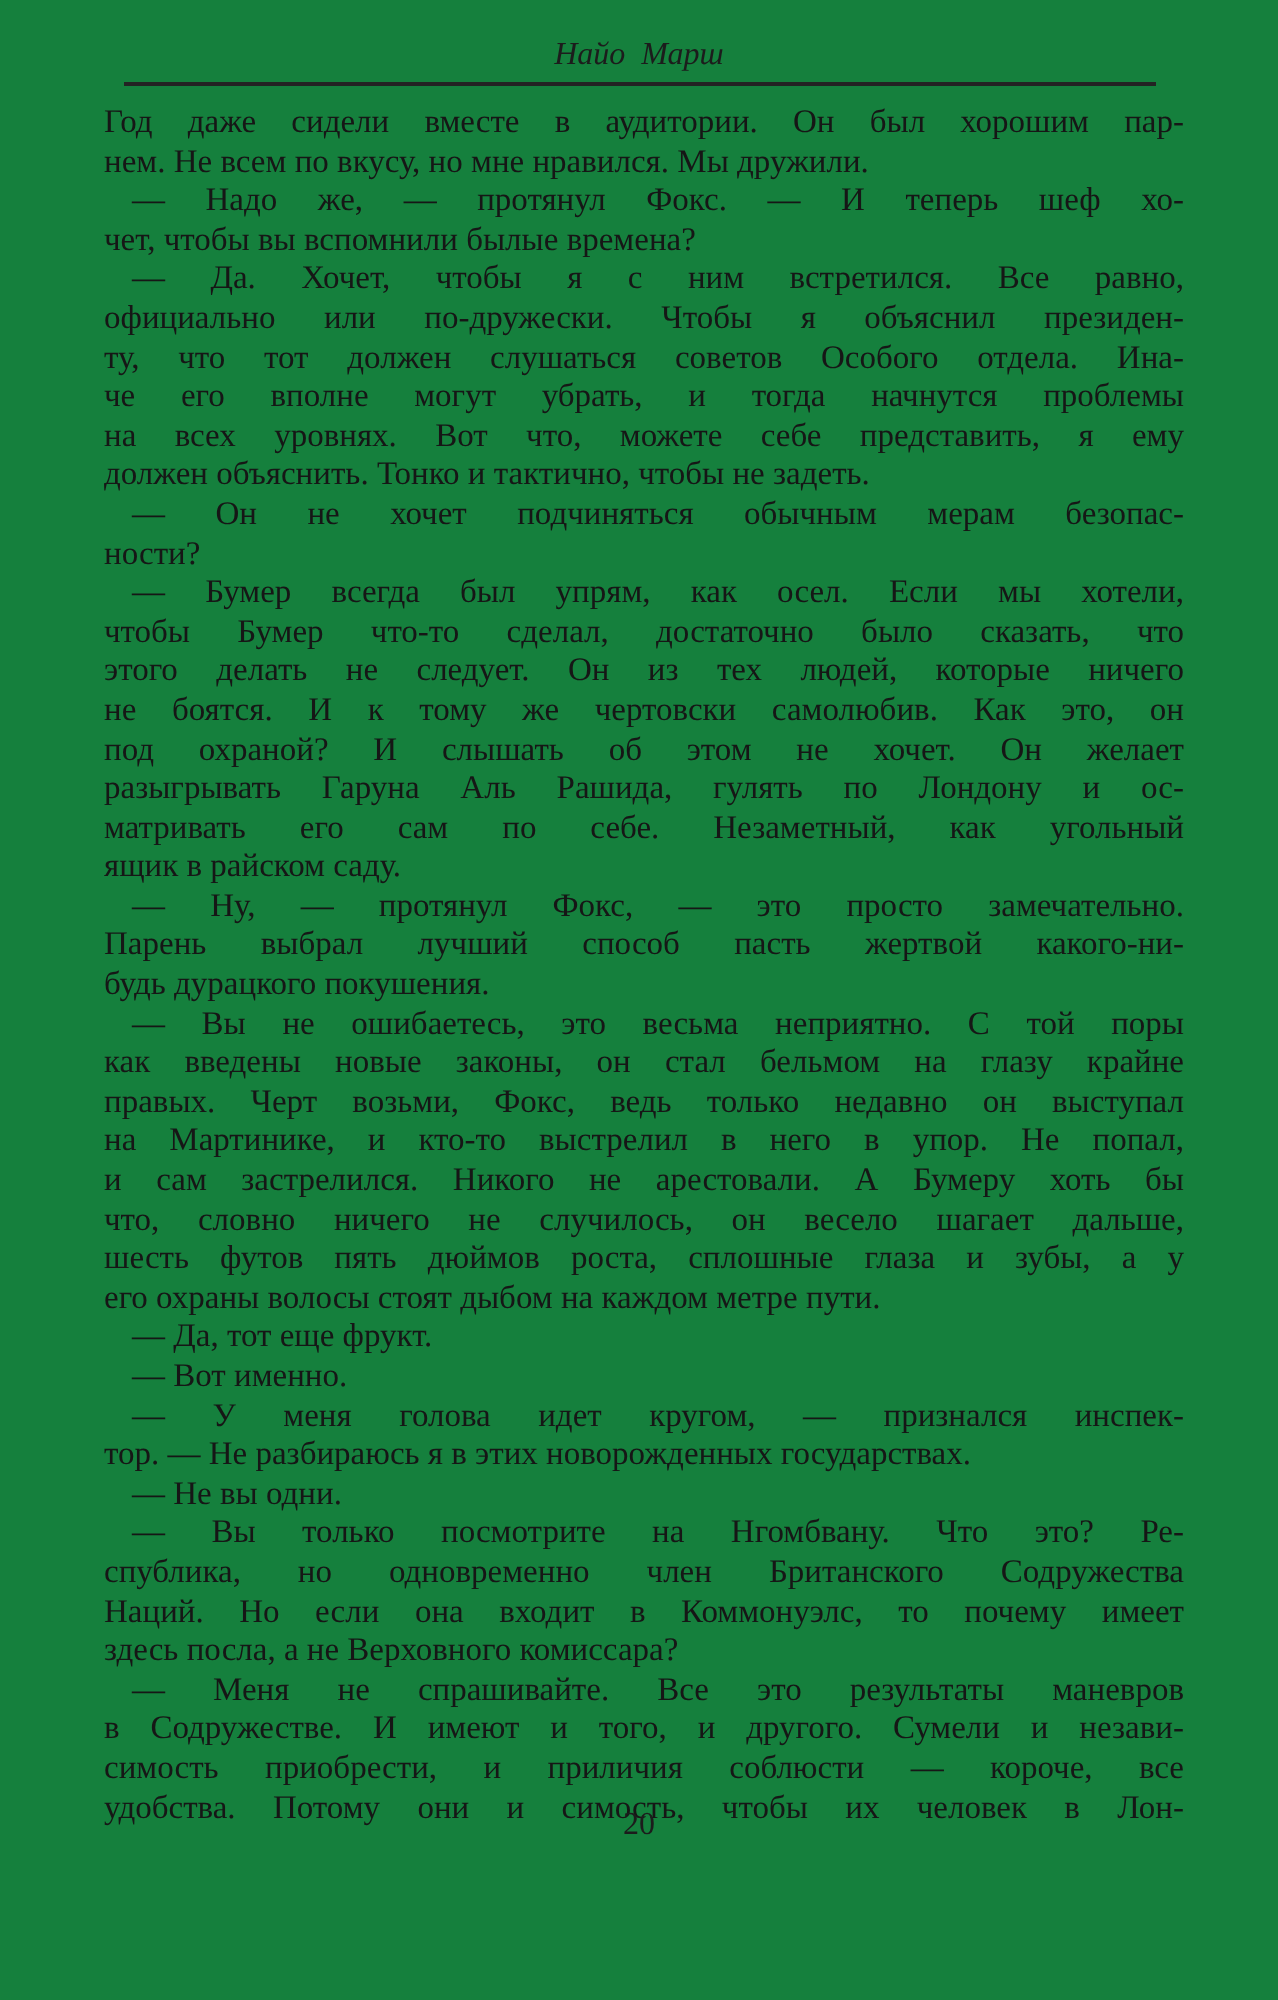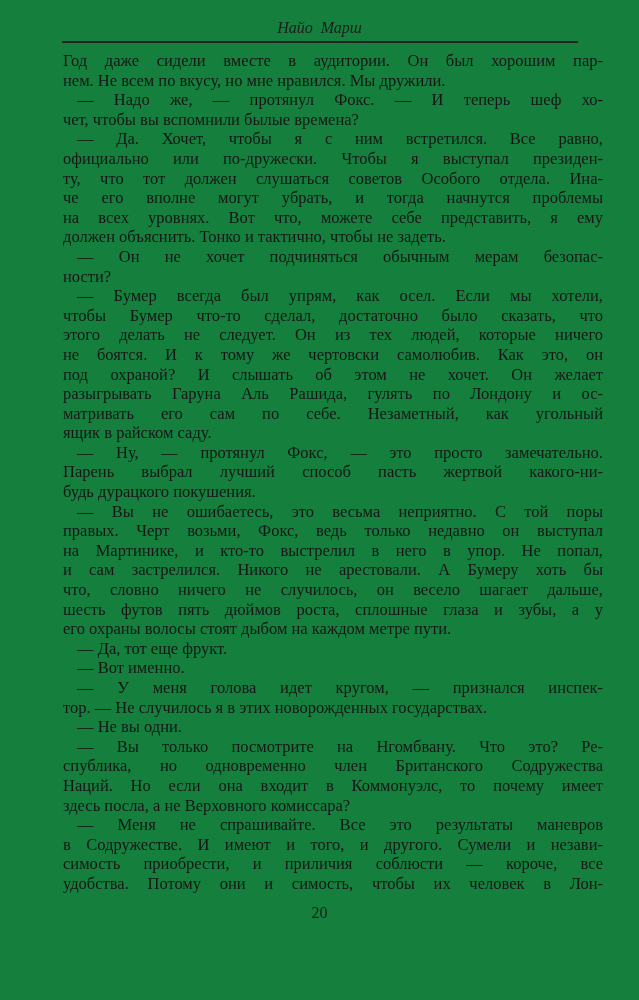--- a/index.html
+++ b/index.html
@@ -27,21 +27,20 @@
   .head-rule {
     position: absolute;
     top: 41px; left: 62px;
     width: 516px; height: 2px;
     background: #232323;
   }
   .text-block {
     position: absolute;
     top: 51px; left: 52px;
     width: 540px;
-    margin-left: 11px;
   }
   .line {
     font-size: 16.5px;
     line-height: 19.6px;
     height: 19.6px;
     overflow: hidden;
     text-align: justify;
     text-align-last: justify;
     white-space: normal;
   }
@@ -63,49 +62,50 @@
 
 <div class="page">
   <div class="running-head">Найо Марш</div>
   <div class="head-rule"></div>
   <div class="text-block">
       <div class="line">Год даже сидели вместе в аудитории. Он был хорошим пар-</div>
       <div class="line noj">нем. Не всем по вкусу, но мне нравился. Мы дружили.</div>
       <div class="line ind">— Надо же, — протянул Фокс. — И теперь шеф хо-</div>
       <div class="line noj">чет, чтобы вы вспомнили былые времена?</div>
       <div class="line ind">— Да. Хочет, чтобы я с ним встретился. Все равно,</div>
-      <div class="line">официально или по-дружески. Чтобы я выступал президен-</div>
+      <div class="line">официально или по-дружески. Чтобы я объяснил президен-</div>
       <div class="line">ту, что тот должен слушаться советов Особого отдела. Ина-</div>
       <div class="line">че его вполне могут убрать, и тогда начнутся проблемы</div>
       <div class="line">на всех уровнях. Вот что, можете себе представить, я ему</div>
       <div class="line noj">должен объяснить. Тонко и тактично, чтобы не задеть.</div>
       <div class="line ind">— Он не хочет подчиняться обычным мерам безопас-</div>
       <div class="line noj">ности?</div>
       <div class="line ind">— Бумер всегда был упрям, как осел. Если мы хотели,</div>
       <div class="line">чтобы Бумер что-то сделал, достаточно было сказать, что</div>
       <div class="line">этого делать не следует. Он из тех людей, которые ничего</div>
       <div class="line">не боятся. И к тому же чертовски самолюбив. Как это, он</div>
       <div class="line">под охраной? И слышать об этом не хочет. Он желает</div>
       <div class="line">разыгрывать Гаруна Аль Рашида, гулять по Лондону и ос-</div>
       <div class="line">матривать его сам по себе. Незаметный, как угольный</div>
       <div class="line noj">ящик в райском саду.</div>
       <div class="line ind">— Ну, — протянул Фокс, — это просто замечательно.</div>
       <div class="line">Парень выбрал лучший способ пасть жертвой какого-ни-</div>
       <div class="line noj">будь дурацкого покушения.</div>
       <div class="line ind">— Вы не ошибаетесь, это весьма неприятно. С той поры</div>
+      <div class="line">как введены новые законы, он стал бельмом на глазу крайне</div>
       <div class="line">правых. Черт возьми, Фокс, ведь только недавно он выступал</div>
       <div class="line">на Мартинике, и кто-то выстрелил в него в упор. Не попал,</div>
       <div class="line">и сам застрелился. Никого не арестовали. А Бумеру хоть бы</div>
       <div class="line">что, словно ничего не случилось, он весело шагает дальше,</div>
       <div class="line">шесть футов пять дюймов роста, сплошные глаза и зубы, а у</div>
       <div class="line noj">его охраны волосы стоят дыбом на каждом метре пути.</div>
       <div class="line ind noj">— Да, тот еще фрукт.</div>
       <div class="line ind noj">— Вот именно.</div>
       <div class="line ind">— У меня голова идет кругом, — признался инспек-</div>
-      <div class="line noj">тор. — Не случилось я в этих новорожденных государствах.</div>
+      <div class="line noj">тор. — Не разбираюсь я в этих новорожденных государствах.</div>
       <div class="line ind noj">— Не вы одни.</div>
       <div class="line ind">— Вы только посмотрите на Нгомбвану. Что это? Ре-</div>
       <div class="line">спублика, но одновременно член Британского Содружества</div>
       <div class="line">Наций. Но если она входит в Коммонуэлс, то почему имеет</div>
       <div class="line noj">здесь посла, а не Верховного комиссара?</div>
       <div class="line ind">— Меня не спрашивайте. Все это результаты маневров</div>
       <div class="line">в Содружестве. И имеют и того, и другого. Сумели и незави-</div>
       <div class="line">симость приобрести, и приличия соблюсти — короче, все</div>
       <div class="line">удобства. Потому они и симость, чтобы их человек в Лон-</div>
     </div>

